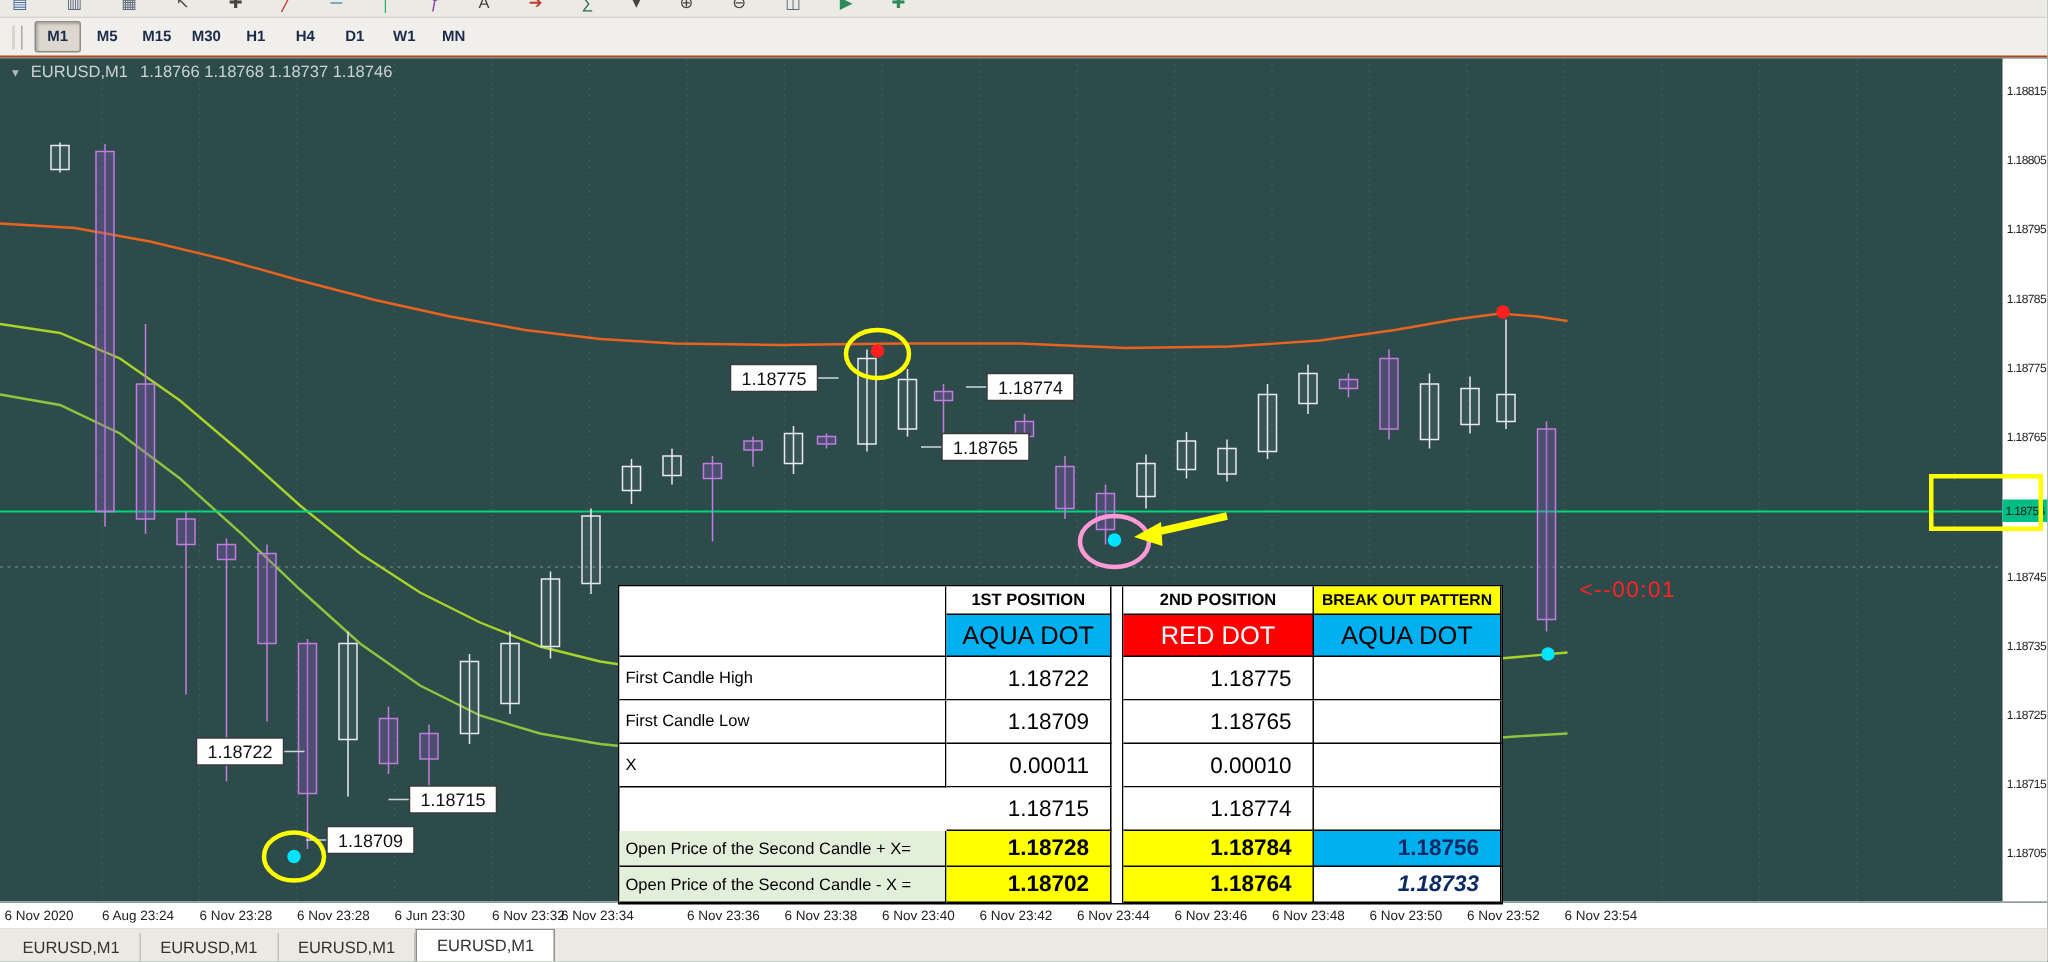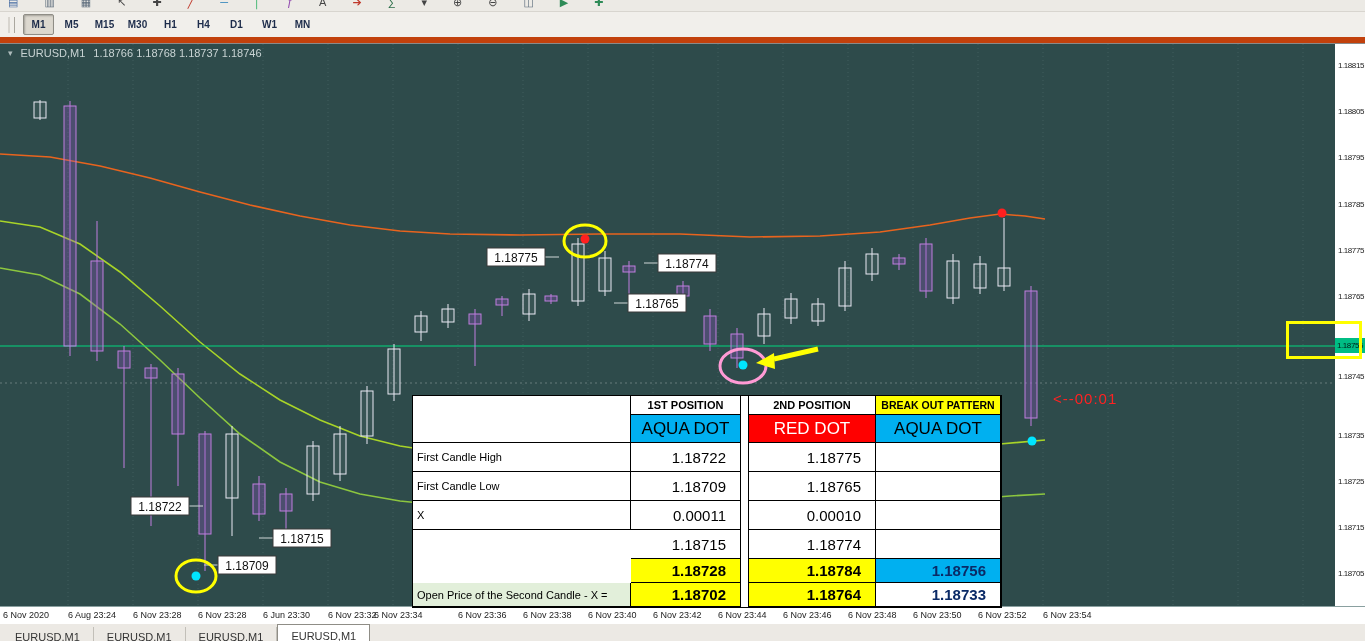--- a/index.html
+++ b/index.html
@@ -5,21 +5,21 @@
   html,body{margin:0;padding:0;background:#e8e6e0;width:1365px;height:641px;overflow:hidden;
     font-family:"Liberation Sans",sans-serif;-webkit-font-smoothing:antialiased;}
   .screen{position:relative;width:1365px;height:641px;}
 
   
   .iconstrip{height:11px;background:#eceae5;border-bottom:1px solid #d8d5cf;display:flex;
     gap:26px;padding-left:8px;overflow:hidden;align-items:flex-start;}
   .ticon{font-size:11px;line-height:15px;transform:translateY(-5px);color:#556;}
 
   
-  .tfbar{height:25px;background:#f1efeb;border-bottom:6px solid #c2410c;display:flex;
+  .tfbar{height:25px;background:#f1efeb;border-bottom:1px solid #c2410c;display:flex;
     align-items:center;padding-left:8px;gap:2px;}
   .tfbar .grip{width:4px;height:16px;border-left:2px solid #d8d5cf;border-right:1px solid #aaa79f;margin-right:6px;}
   .tf{min-width:25px;height:19px;padding:0 2px;display:flex;align-items:center;justify-content:center;
     font-size:10px;font-weight:700;color:#1c2b4a;border:1px solid transparent;border-radius:2px;cursor:default;}
   .tf.active{background:#dcd8cf;border:1px solid #8f8d86;box-shadow:inset 1px 1px 2px rgba(0,0,0,0.25);}
 
   
   .chartwrap{position:relative;width:1365px;height:580px;background:#2e4b4b;border-top:1px solid #8a8a8a;box-sizing:border-box;}
   #chartSvg{position:absolute;left:0;top:0;z-index:1;}
   .chart-header{position:absolute;left:8px;top:3px;z-index:3;color:#c9d4d4;font-size:11px;display:flex;gap:8px;align-items:center;}
@@ -48,21 +48,21 @@
   .c.h1{justify-content:center;font-size:11px;font-weight:700;}
   .c.ybg{background:#ffff00;font-size:10.5px;}
   .c.dot{justify-content:center;font-size:17px;}
   .c.aqua{background:#00b0f0;color:#000;}
   .c.red{background:#ff0000;color:#ffffff;}
   .c.lbl{font-size:11px;padding-left:4px;}
   .c.lg{background:#e2efda;}
   .c.val{font-size:15px;justify-content:flex-end;padding-right:14px;}
   .c.vy{background:#ffff00;font-weight:700;}
   .c.va{background:#00b0f0;color:#0a2a66;font-weight:700;}
-  .c.vw{color:#0a2a66;font-weight:700;}
+  .c.vw{color:#0a2a66;font-weight:700;font-style:italic;}
 
   
   .tabbar{height:23px;background:#ece9e4;border-top:1px solid #9a9893;display:flex;align-items:flex-end;padding-left:2px;box-sizing:border-box;}
   .tab{height:19px;padding:0 13px;font-size:11px;color:#333;display:flex;align-items:center;border-right:1px solid #c2bfb8;cursor:default;}
   .tab.active{background:#fff;border:1px solid #8f8d86;border-bottom:none;height:21px;}
 </style>
 </head>
 <body>
 
 <div class="screen">
@@ -253,21 +253,21 @@
     </div>
 
     <div class="price-axis" id="priceAxis">
         <span class="pal" style="top: 17px;">1.18815</span>
         <span class="pal" style="top: 63.2px;">1.18805</span>
         <span class="pal" style="top: 109.4px;">1.18795</span>
         <span class="pal" style="top: 155.6px;">1.18785</span>
         <span class="pal" style="top: 201.8px;">1.18775</span>
         <span class="pal" style="top: 248px;">1.18765</span>
         <span class="pal" style="top: 294.2px;">1.18755</span>
-        <span class="pal" style="top: 328px;">1.18745</span>
+        <span class="pal" style="top: 341px;">1.18745</span>
         <span class="pal" style="top: 386.6px;">1.18735</span>
         <span class="pal" style="top: 432.8px;">1.18725</span>
         <span class="pal" style="top: 479px;">1.18715</span>
         <span class="pal" style="top: 525.2px;">1.18705</span>
       </div>
     <div class="price-tag">1.18756</div>
     <div class="yellow-box"></div>
 
     <div class="time-axis" id="timeAxis">
         <span class="tal" style="left: 3px;">6 Nov 2020</span>
@@ -308,20 +308,21 @@
         <div class="c val" style="grid-area: 4 / 2;">1.18709</div>
         <div class="c val" style="grid-area: 4 / 4;">1.18765</div>
         <div class="c val" style="grid-area: 4 / 5;"></div>
         <div class="c lbl" style="grid-area: 5 / 1;">X</div>
         <div class="c val" style="grid-area: 5 / 2;">0.00011</div>
         <div class="c val" style="grid-area: 5 / 4;">0.00010</div>
         <div class="c val" style="grid-area: 5 / 5;"></div>
         <div class="c val" style="grid-area: 6 / 2;">1.18715</div>
         <div class="c val" style="grid-area: 6 / 4;">1.18774</div>
         <div class="c val" style="grid-area: 6 / 5;"></div>
+        <div class="c lbl lg" style="grid-area: 7 / 1;">Open Price of the Second Candle + X=</div>
         <div class="c val vy" style="grid-area: 7 / 2;">1.18728</div>
         <div class="c val vy" style="grid-area: 7 / 4;">1.18784</div>
         <div class="c val va" style="grid-area: 7 / 5;">1.18756</div>
         <div class="c lbl lg" style="grid-area: 8 / 1;">Open Price of the Second Candle - X =</div>
         <div class="c val vy" style="grid-area: 8 / 2;">1.18702</div>
         <div class="c val vy" style="grid-area: 8 / 4;">1.18764</div>
         <div class="c val vw" style="grid-area: 8 / 5;">1.18733</div>
       </div>
   </div>
 

